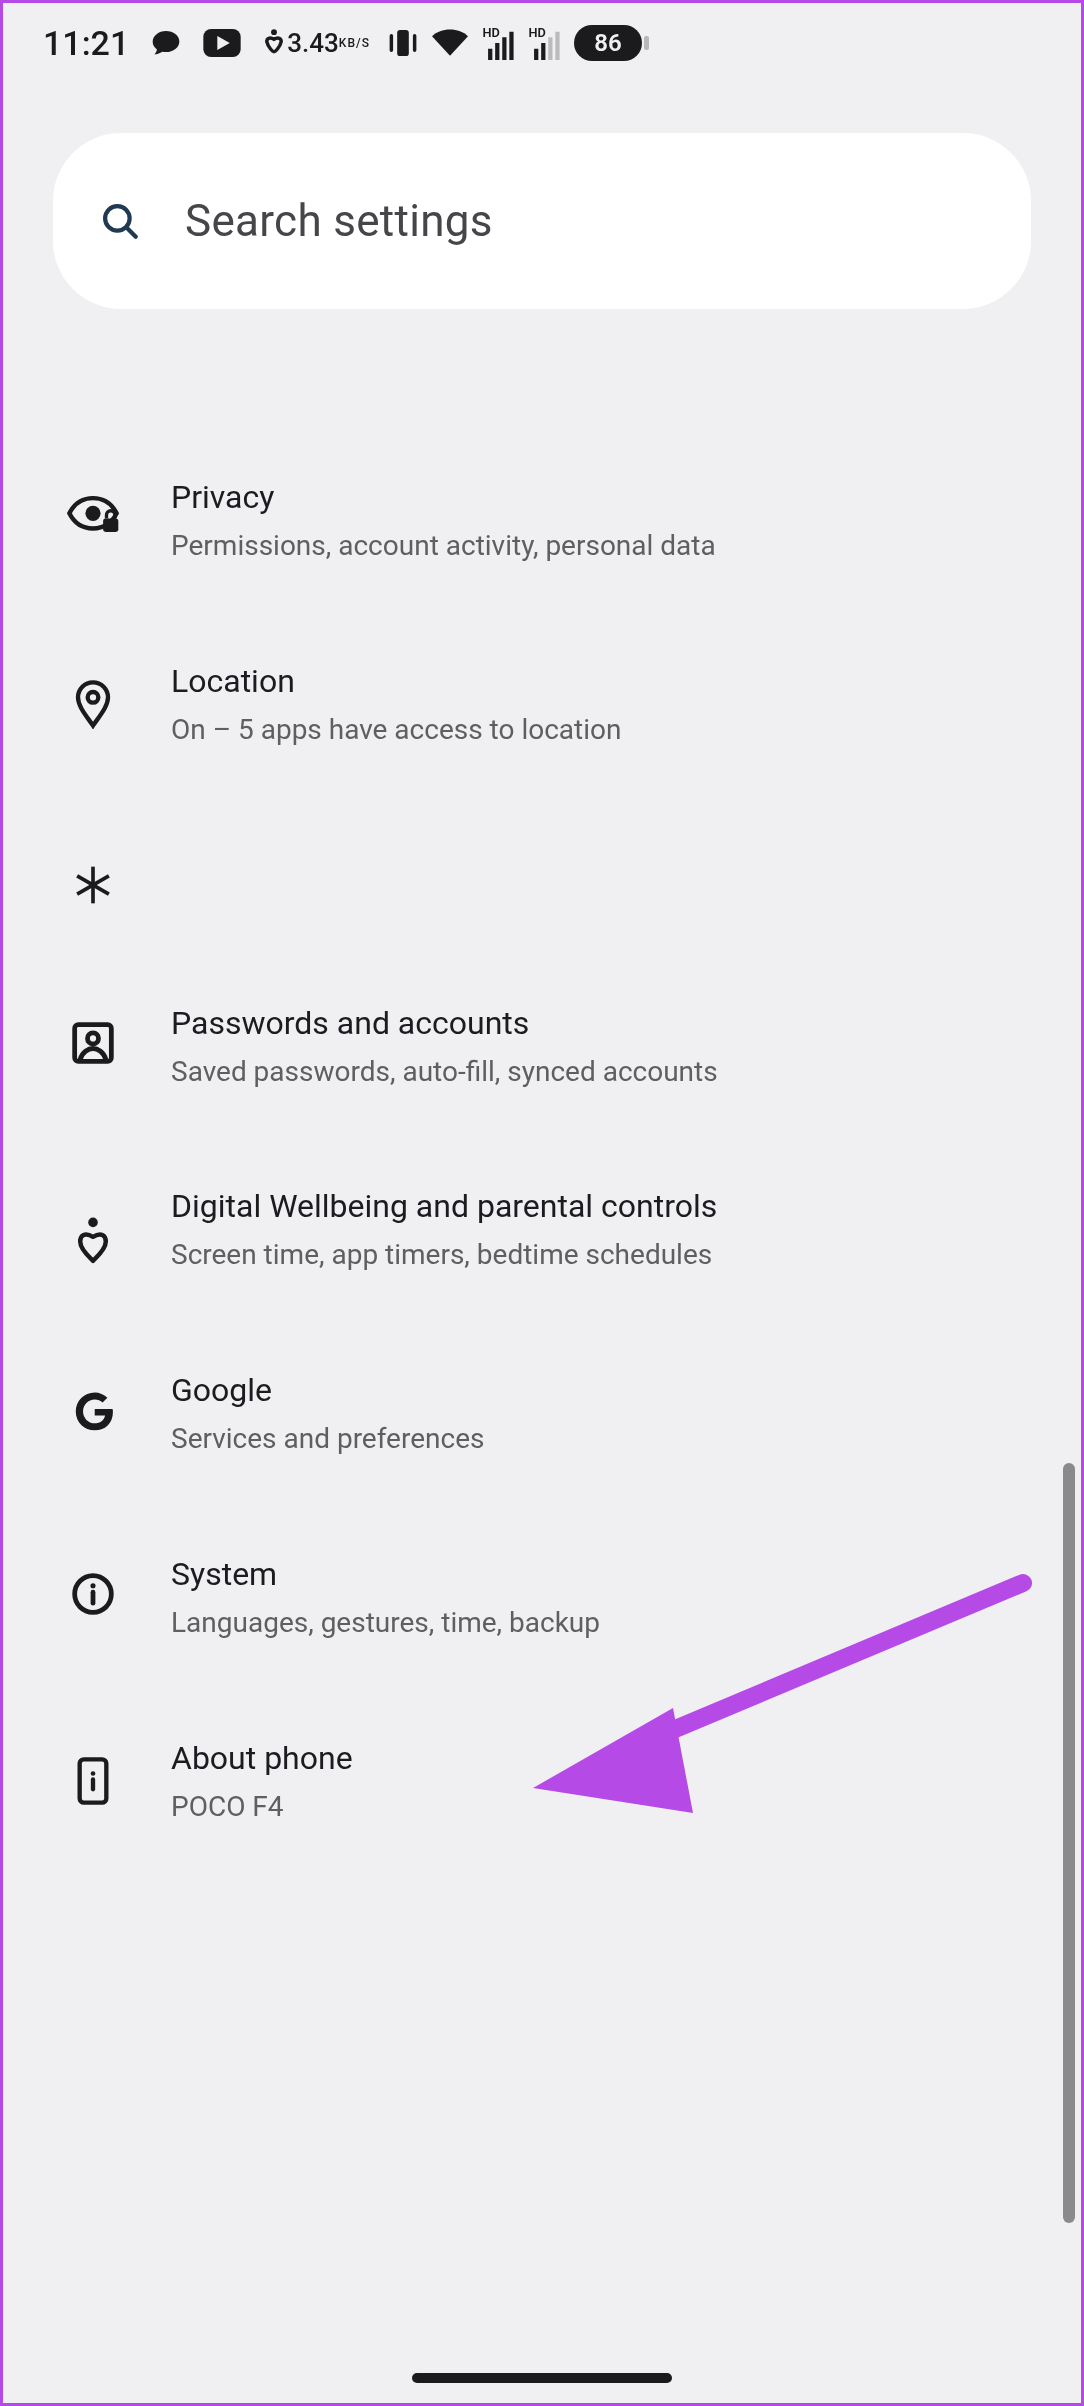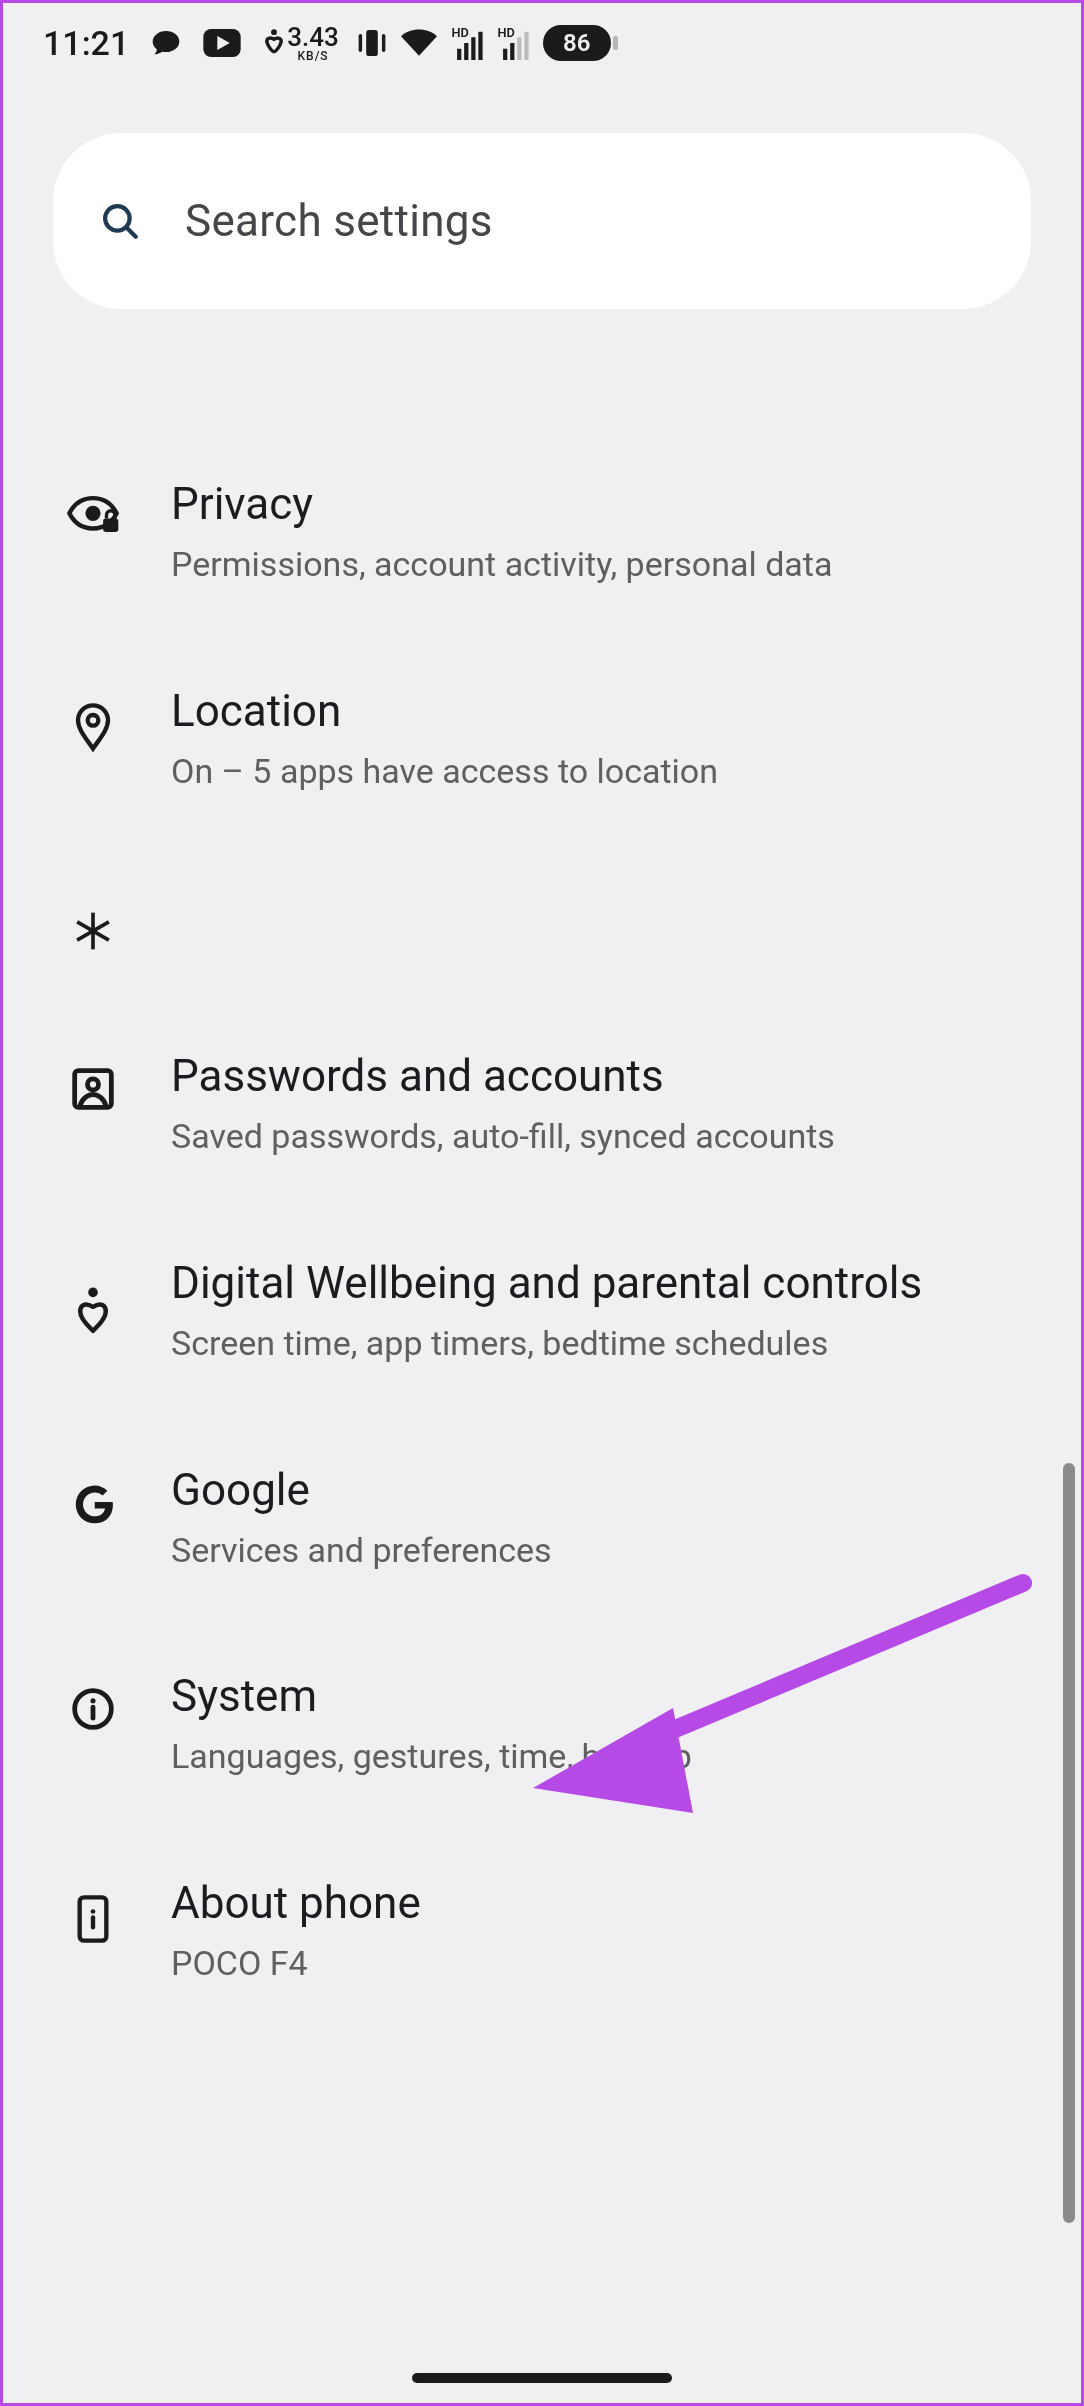--- a/index.html
+++ b/index.html
@@ -31,21 +31,21 @@
     align-items:center;
     height:80px;
     padding:0 60px 0 40px;
     font-size:34px;
     font-weight:500;
     color:#1b1b1d;
   }
   .status-left,.status-right{display:flex;align-items:center;gap:20px;}
   .status-right{gap:14px;}
   .status-icon{display:flex;align-items:center;justify-content:center;}
-  .kbps{display:flex;flex-direction:column;align-items:center;line-height:1;margin-right:4px;}
+  .kbps{display:flex;flex-direction:row;align-items:center;line-height:1;margin-right:4px;}
   .kbps .val{font-size:26px;}
   .kbps .unit{font-size:12px;letter-spacing:1px;}
   .battery-pill{
     display:flex;align-items:center;justify-content:center;
     width:68px;height:36px;border-radius:18px;background:#1b1b1d;color:#f0f0f3;
     font-size:24px;font-weight:600;position:relative;
   }
   .battery-pill::after{content:"";position:absolute;right:-7px;top:50%;transform:translateY(-50%);width:5px;height:14px;border-radius:2px;background:#1b1b1d44;}
 
   
@@ -63,25 +63,25 @@
     display:flex;align-items:flex-start;gap:48px;
     padding:48px 60px 48px 60px;
   }
   .settings-item .icon-slot{
     width:60px;display:flex;justify-content:center;align-items:center;
     padding-top:18px;
     flex-shrink:0;
   }
   .settings-item .text-slot{flex:1;min-width:0;}
   .settings-item .title{
-    font-size:44px;font-weight:400;color:var(--text-primary);
+    font-size:32px;font-weight:400;color:var(--text-primary);
     line-height:1.25;letter-spacing:0;
   }
   .settings-item .subtitle{
-    font-size:34px;color:var(--text-sub);margin-top:10px;line-height:1.35;font-weight:400;
+    font-size:28px;color:var(--text-sub);margin-top:10px;line-height:1.35;font-weight:400;
   }
 
   
   .gesture-bar{
     position:absolute;left:50%;bottom:20px;transform:translateX(-50%);
     width:260px;height:10px;border-radius:6px;background:#1b1b1d;
   }
 
   
   .scroll-thumb{

